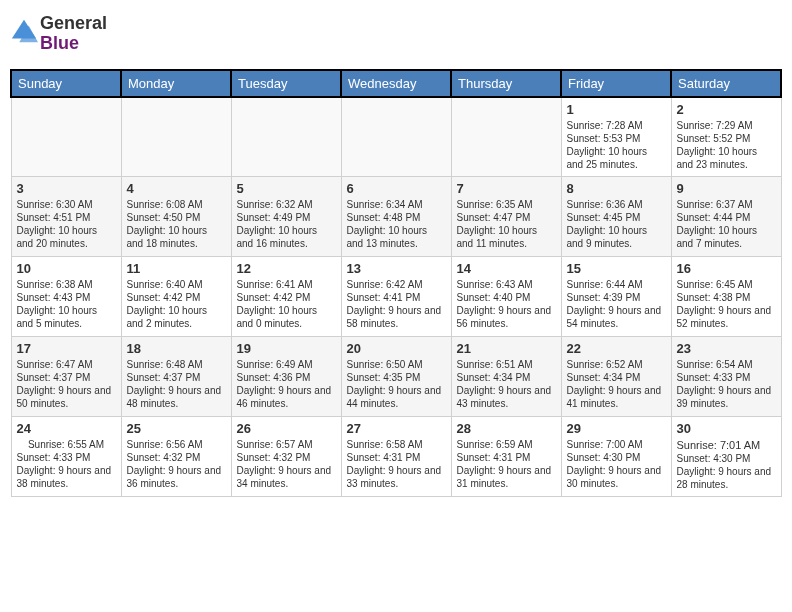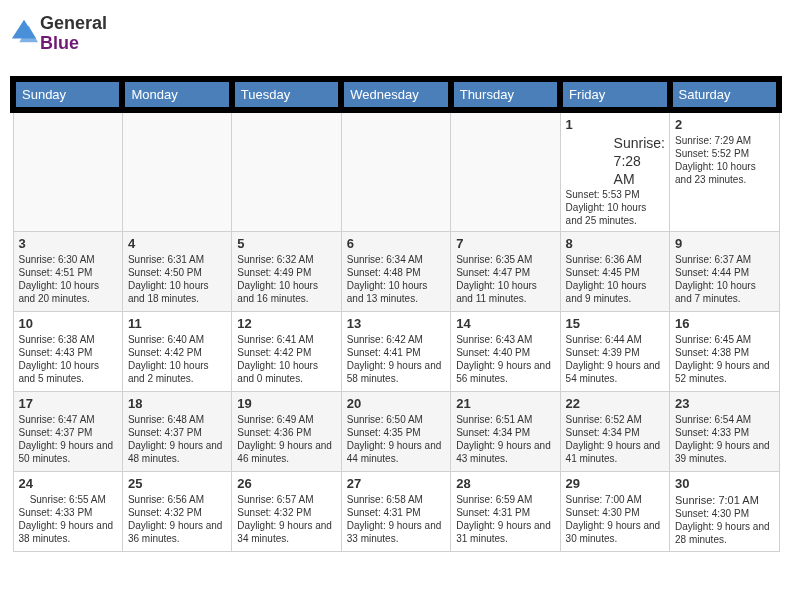--- a/index.html
+++ b/index.html
@@ -7,21 +7,21 @@
       font-family: Arial, sans-serif;
       background: #fff;
       width: 792px;
       min-height: 612px;
       padding: 10px;
     }
     .header-area {
       display: flex;
       justify-content: space-between;
       align-items: center;
-      margin-bottom: 22px;
+      margin-bottom: 15px;
     }
     .logo {
       display: flex;
       align-items: center;
       margin-top: 4px;
     }
     .logo-text {
       font-size: 18px;
       font-weight: bold;
       color: #333;
@@ -54,21 +54,21 @@
       border-collapse: collapse;
       table-layout: fixed;
     }
     th {
       background-color: #4a7fba;
       color: #fff;
       text-align: left;
       padding: 5px 6px;
       font-size: 13px;
       font-weight: normal;
-      border: 6px solid #000000;
+      border: 2px solid #000000;
       margin-left: 41px;
     }
     td {
       vertical-align: top;
       padding: 4px 5px;
       border: 1px solid #d0d0d0;
       font-size: 10.5px;
       color: #333;
       background: #fff;
       height: 80px;
@@ -116,41 +116,41 @@
   </thead>
   <tbody id="calendar-body">
   <tr>
         <td class="cell-empty"></td>
         <td class="cell-empty"></td>
         <td class="cell-empty"></td>
         <td class="cell-empty"></td>
         <td class="cell-empty"></td>
         <td>
           <span class="day-number">1</span>
-          <div style="font-size: 14px; line-height: 1.3; margin-left: 48px;">Sunrise: 7:28 AM</div>
+          <div style="font-size: 10px; line-height: 1.3;">Sunrise: 7:28 AM</div>
           <div style="font-size: 10px; line-height: 1.3;">Sunset: 5:53 PM</div>
           <div style="font-size: 10px; line-height: 1.3;">Daylight: 10 hours and 25 minutes.</div>
         </td>
         <td>
           <span class="day-number">2</span>
           <div style="font-size: 10px; line-height: 1.3;">Sunrise: 7:29 AM</div>
           <div style="font-size: 10px; line-height: 1.3;">Sunset: 5:52 PM</div>
           <div style="font-size: 10px; line-height: 1.3;">Daylight: 10 hours and 23 minutes.</div>
         </td>
       </tr>
       <tr>
         <td>
           <span class="day-number">3</span>
           <div style="font-size: 10px; line-height: 1.3;">Sunrise: 6:30 AM</div>
           <div style="font-size: 10px; line-height: 1.3;">Sunset: 4:51 PM</div>
           <div style="font-size: 10px; line-height: 1.3;">Daylight: 10 hours and 20 minutes.</div>
         </td>
         <td>
           <span class="day-number">4</span>
-          <div style="font-size: 10px; line-height: 1.3;">Sunrise: 6:31 AM</div>
+          <div style="font-size: 10px; line-height: 1.3;">Sunrise: 6:08 AM</div>
           <div style="font-size: 10px; line-height: 1.3;">Sunset: 4:50 PM</div>
           <div style="font-size: 10px; line-height: 1.3;">Daylight: 10 hours and 18 minutes.</div>
         </td>
         <td>
           <span class="day-number">5</span>
           <div style="font-size: 10px; line-height: 1.3;">Sunrise: 6:32 AM</div>
           <div style="font-size: 10px; line-height: 1.3;">Sunset: 4:49 PM</div>
           <div style="font-size: 10px; line-height: 1.3;">Daylight: 10 hours and 16 minutes.</div>
         </td>
         <td>

